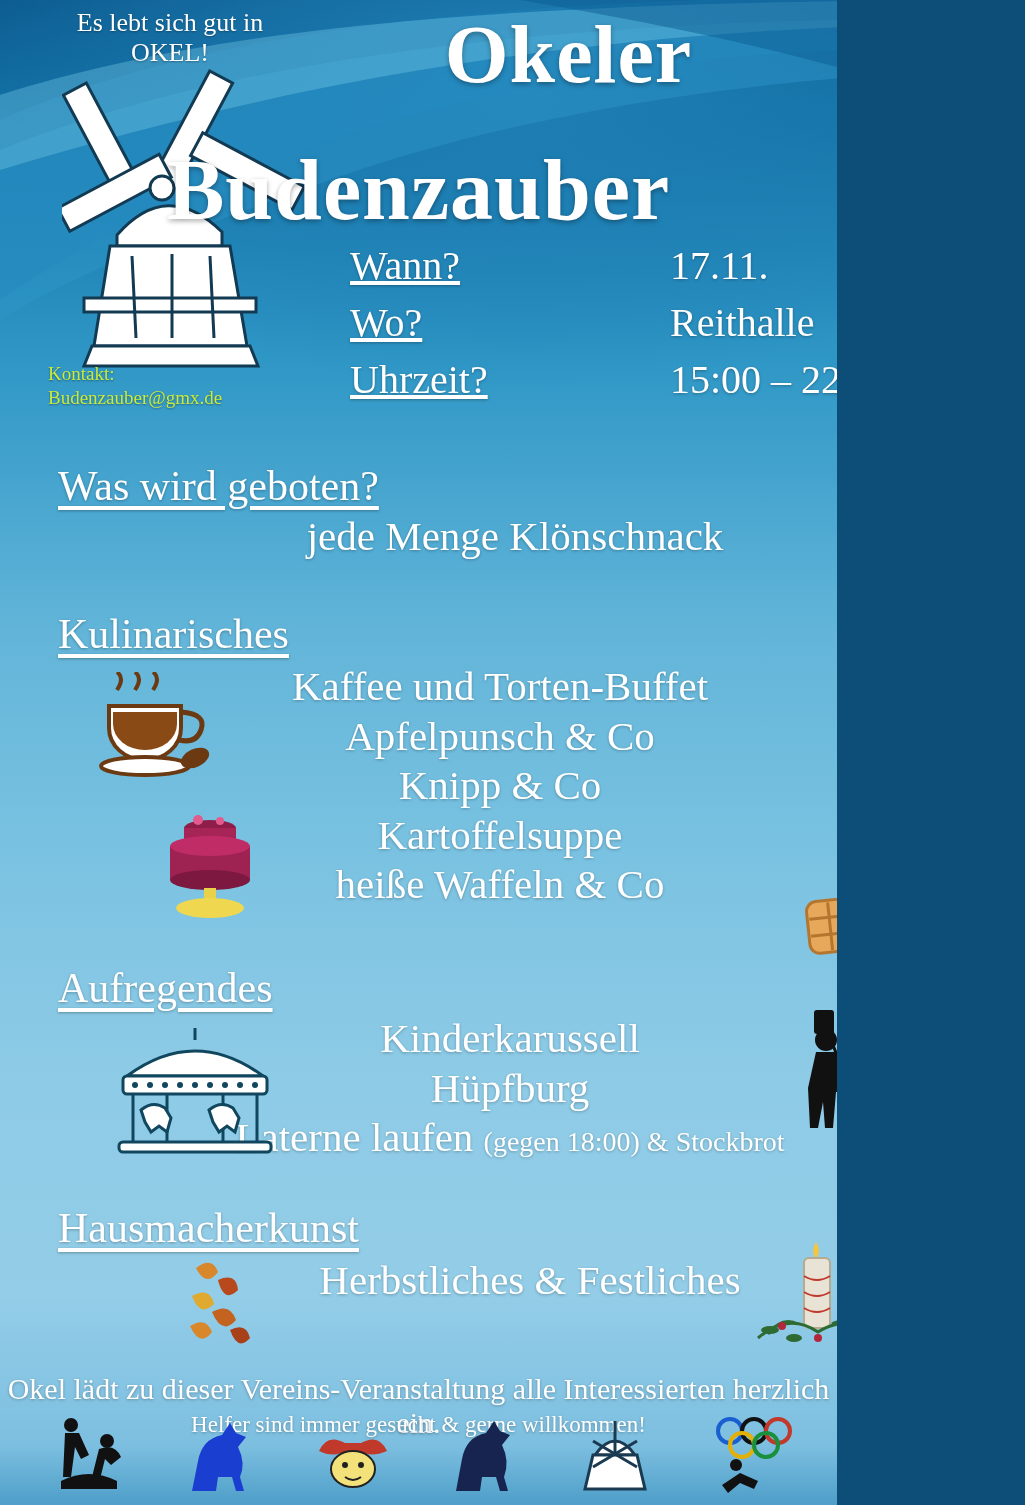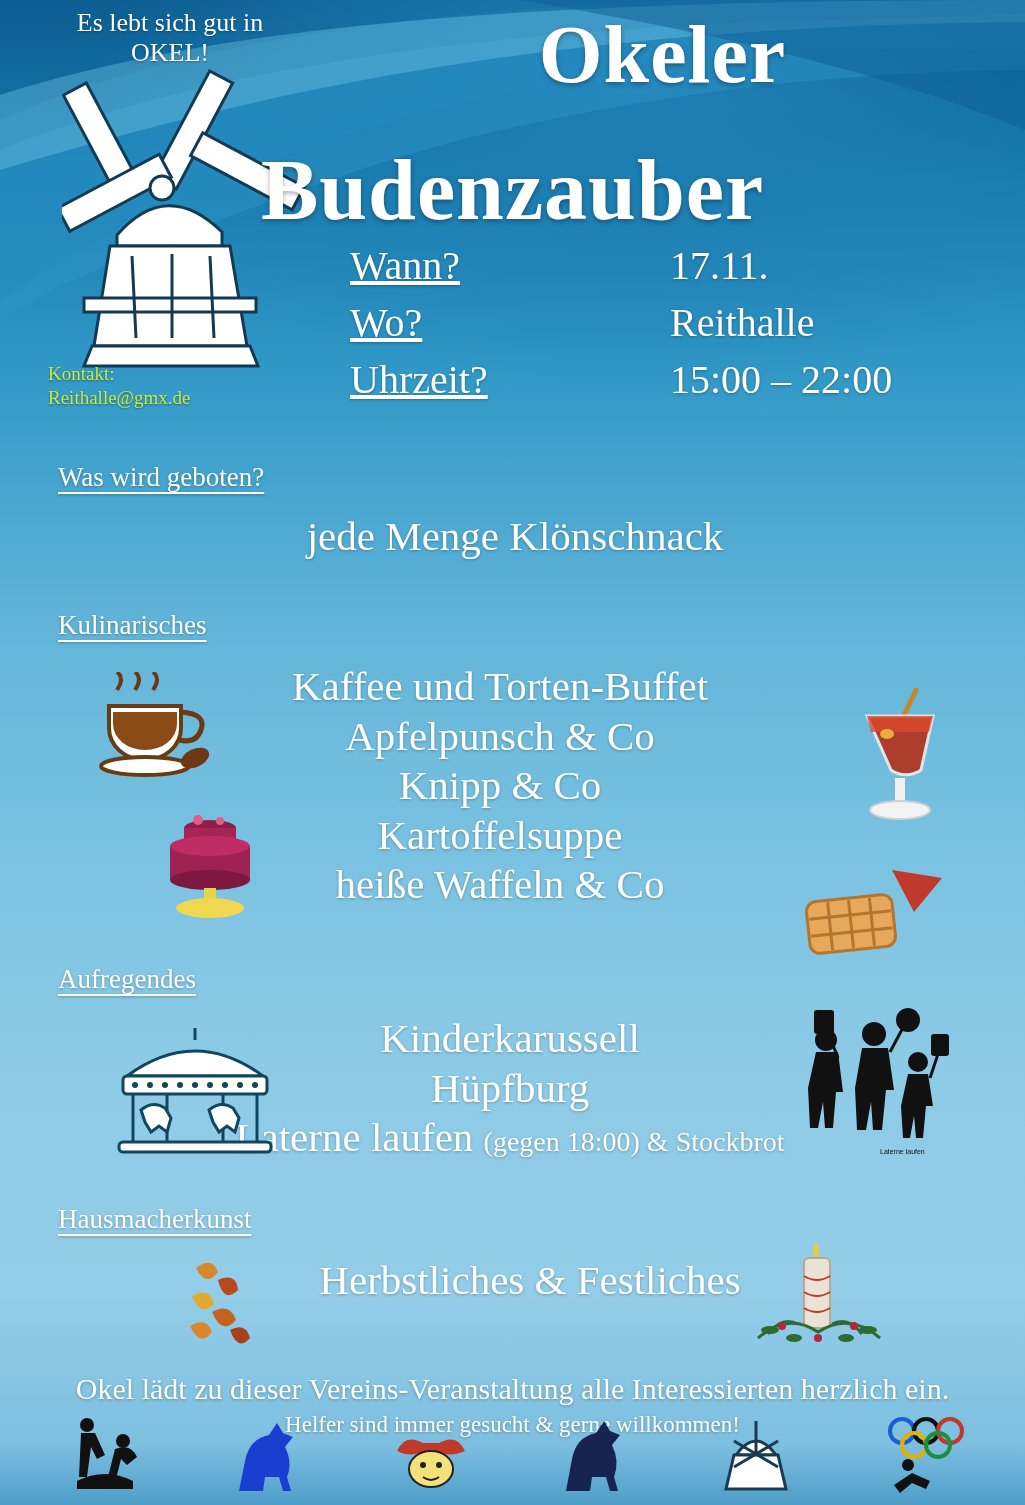--- a/index.html
+++ b/index.html
@@ -2,21 +2,21 @@
 <html lang="de"><head>
 <meta charset="utf-8">
 <style>
   html, body {
     margin: 0;
     padding: 0;
     background: #0d4e78;
   }
   .poster {
     position: relative;
-    width: 1025px;
+    width: 837px;
     height: 1505px;
     overflow: hidden;
     font-family: "Liberation Serif", serif;
     color: #ffffff;
     background:
       radial-gradient(ellipse 900px 500px at 62% 6%, #1f7fb5 0%, rgba(31,127,181,0) 60%),
       linear-gradient(180deg,
         #0d5d91 0%,
         #1272a6 8%,
         #2f97c6 24%,
@@ -103,21 +103,21 @@
     font-size: 40px;
     line-height: 1.42;
     text-shadow: 0 1px 3px rgba(0,0,0,.3);
   }
   .facts-q { width: 320px; text-decoration: underline; }
   .facts-a { flex: 1; }
 
   
   .section-head {
     position: absolute;
-    font-size: 27px;
+    font-size: 42px;
     text-decoration: underline;
     text-underline-offset: 6px;
     text-shadow: 0 1px 3px rgba(0,0,0,.3);
   }
   .section-line {
     font-size: 41px;
     line-height: 1.21;
     text-align: center;
     text-shadow: 0 1px 3px rgba(0,0,0,.28);
   }
@@ -214,21 +214,21 @@
 
       <path d="M30,286 L188,286 L196,306 L22,306 Z"></path>
       <line x1="70" y1="196" x2="74" y2="278"></line>
       <line x1="110" y1="194" x2="110" y2="278"></line>
       <line x1="148" y1="196" x2="152" y2="278"></line>
     </g>
   </svg>
 
   <div class="contact">
     <div>Kontakt:</div>
-    <div>Reithalle@gmx.de</div>
+    <div>Budenzauber@gmx.de</div>
   </div>
 
   <div class="title1">Okeler</div>
   <div class="title2">Budenzauber</div>
 
   <div class="facts">
     <div class="facts-row">
       <div class="facts-q">Wann?</div>
       <div class="facts-a">17.11.</div>
     </div>

